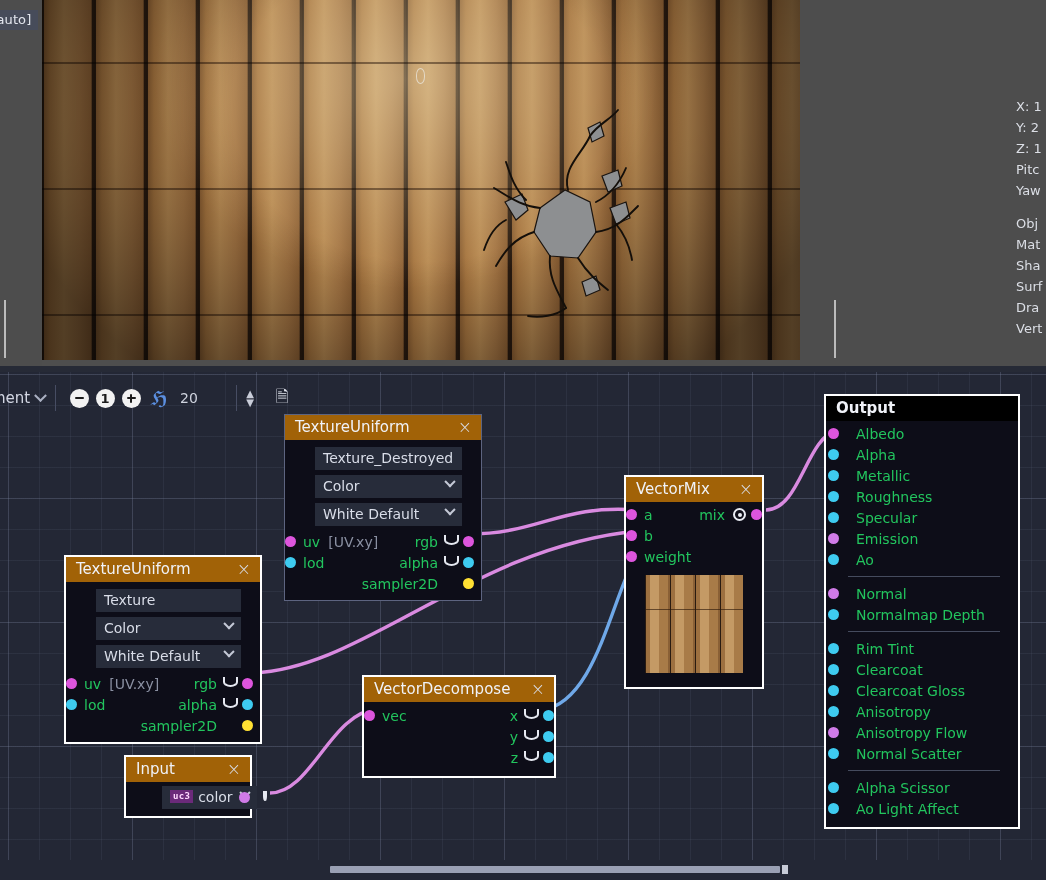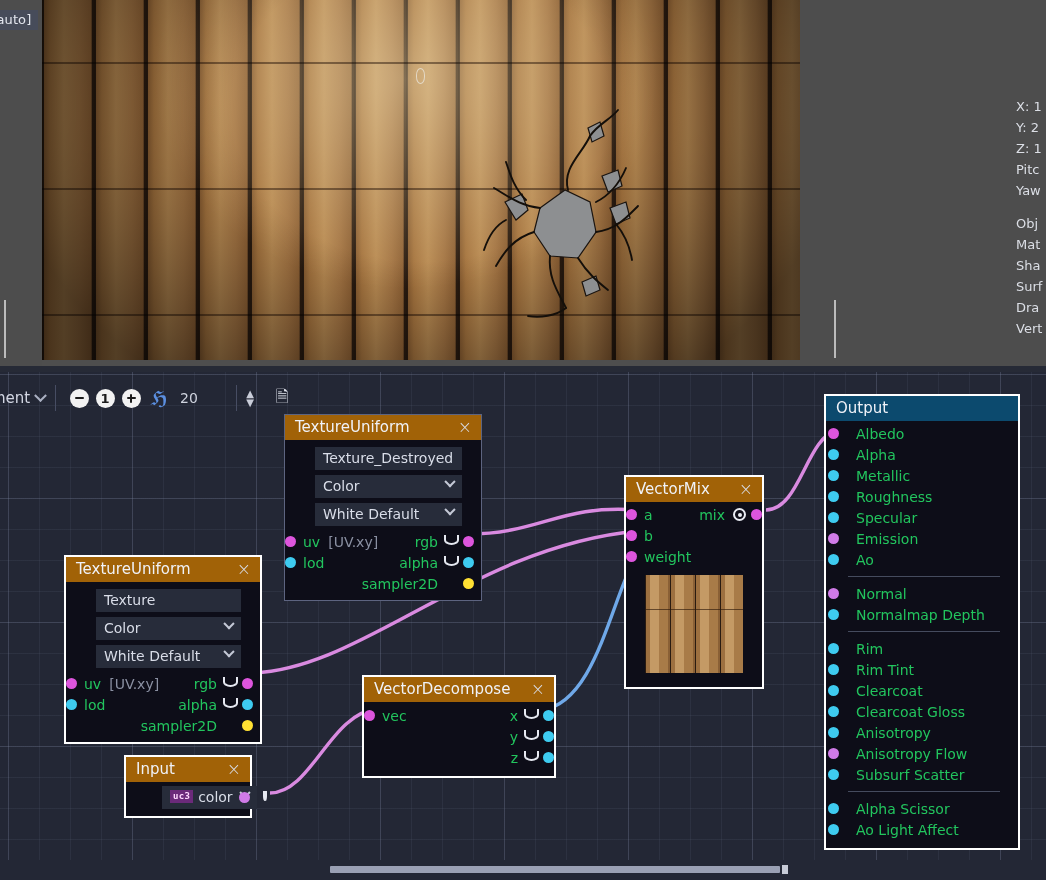--- a/index.html
+++ b/index.html
@@ -216,21 +216,21 @@
   .preview::after{
     content:"";
     position:absolute; inset:0;
     background:
       repeating-linear-gradient(180deg, rgba(0,0,0,0) 0 34px, rgba(45,25,10,.8) 34px 35.5px, rgba(0,0,0,0) 35.5px 70px);
     opacity:.8;
   }
 
   
   #node-output { width:196px; }
-  #node-output .node-title { background:#0c4a6e; }
+  #node-output .node-title { background:#000000;font-weight:bold; }
   .out-row { display:flex; align-items:center; height:21px; position:relative; padding-left:6px;}
   .out-row .dot { position:absolute; left:-6px; }
   .out-row .lbl { margin-left:16px; }
   .out-sep { height:1px; background:#454b5e; margin:6px 10px 6px 14px; }
 
   
   .badge {
     display:inline-block;
     background:#6b2a7a; color:#ffd9ff;
     font-size:9px; font-weight:bold; letter-spacing:.3px;
@@ -529,45 +529,41 @@
           </div>
         <div class="out-row">
           <span class="dot blue"></span>
           <span class="lbl">Normalmap Depth</span>
           </div>
 
         <div class="out-sep"></div>
 
         <div class="out-row">
           <span class="dot blue"></span>
-          <span class="lbl">Rim</span>
-          </div>
-        <div class="out-row">
-          <span class="dot blue"></span>
           <span class="lbl">Rim Tint</span>
           </div>
         <div class="out-row">
           <span class="dot blue"></span>
           <span class="lbl">Clearcoat</span>
           </div>
         <div class="out-row">
           <span class="dot blue"></span>
           <span class="lbl">Clearcoat Gloss</span>
           </div>
         <div class="out-row">
           <span class="dot blue"></span>
           <span class="lbl">Anisotropy</span>
           </div>
         <div class="out-row">
           <span class="dot violet"></span>
           <span class="lbl">Anisotropy Flow</span>
           </div>
         <div class="out-row">
           <span class="dot blue"></span>
-          <span class="lbl">Subsurf Scatter</span>
+          <span class="lbl">Normal Scatter</span>
           </div>
 
         <div class="out-sep"></div>
 
         <div class="out-row">
           <span class="dot blue"></span>
           <span class="lbl">Alpha Scissor</span>
           </div>
         <div class="out-row">
           <span class="dot blue"></span>

